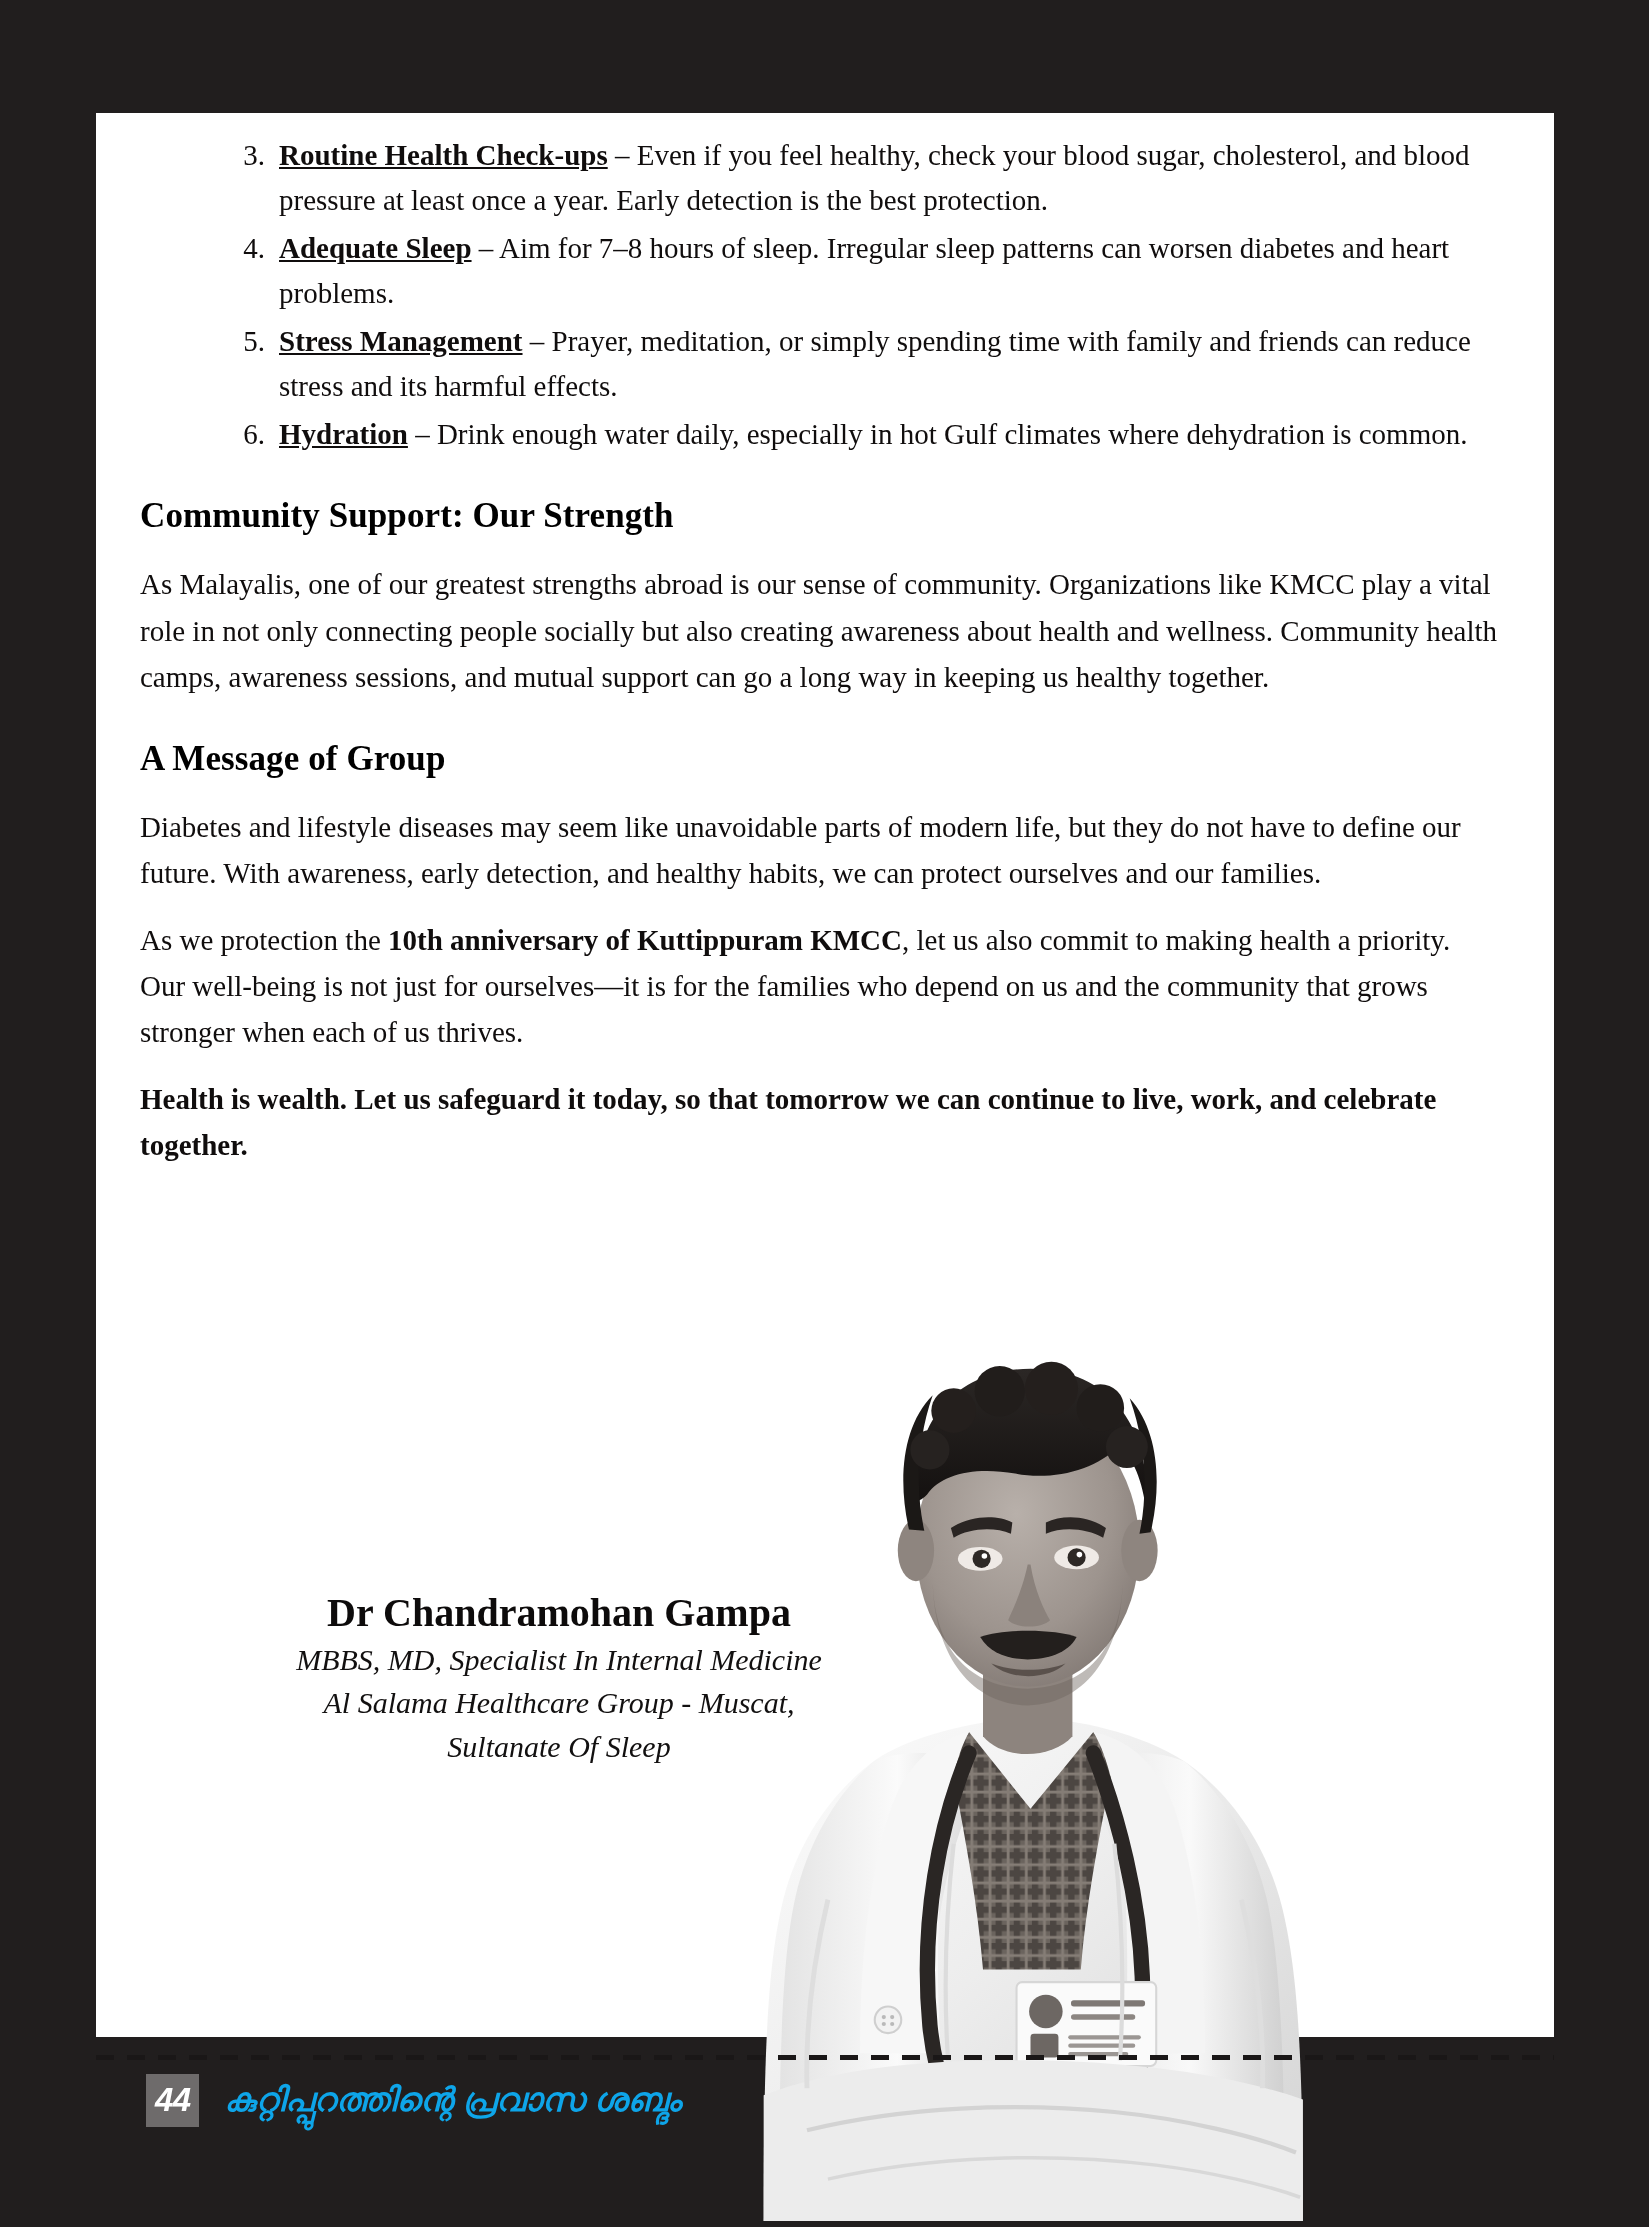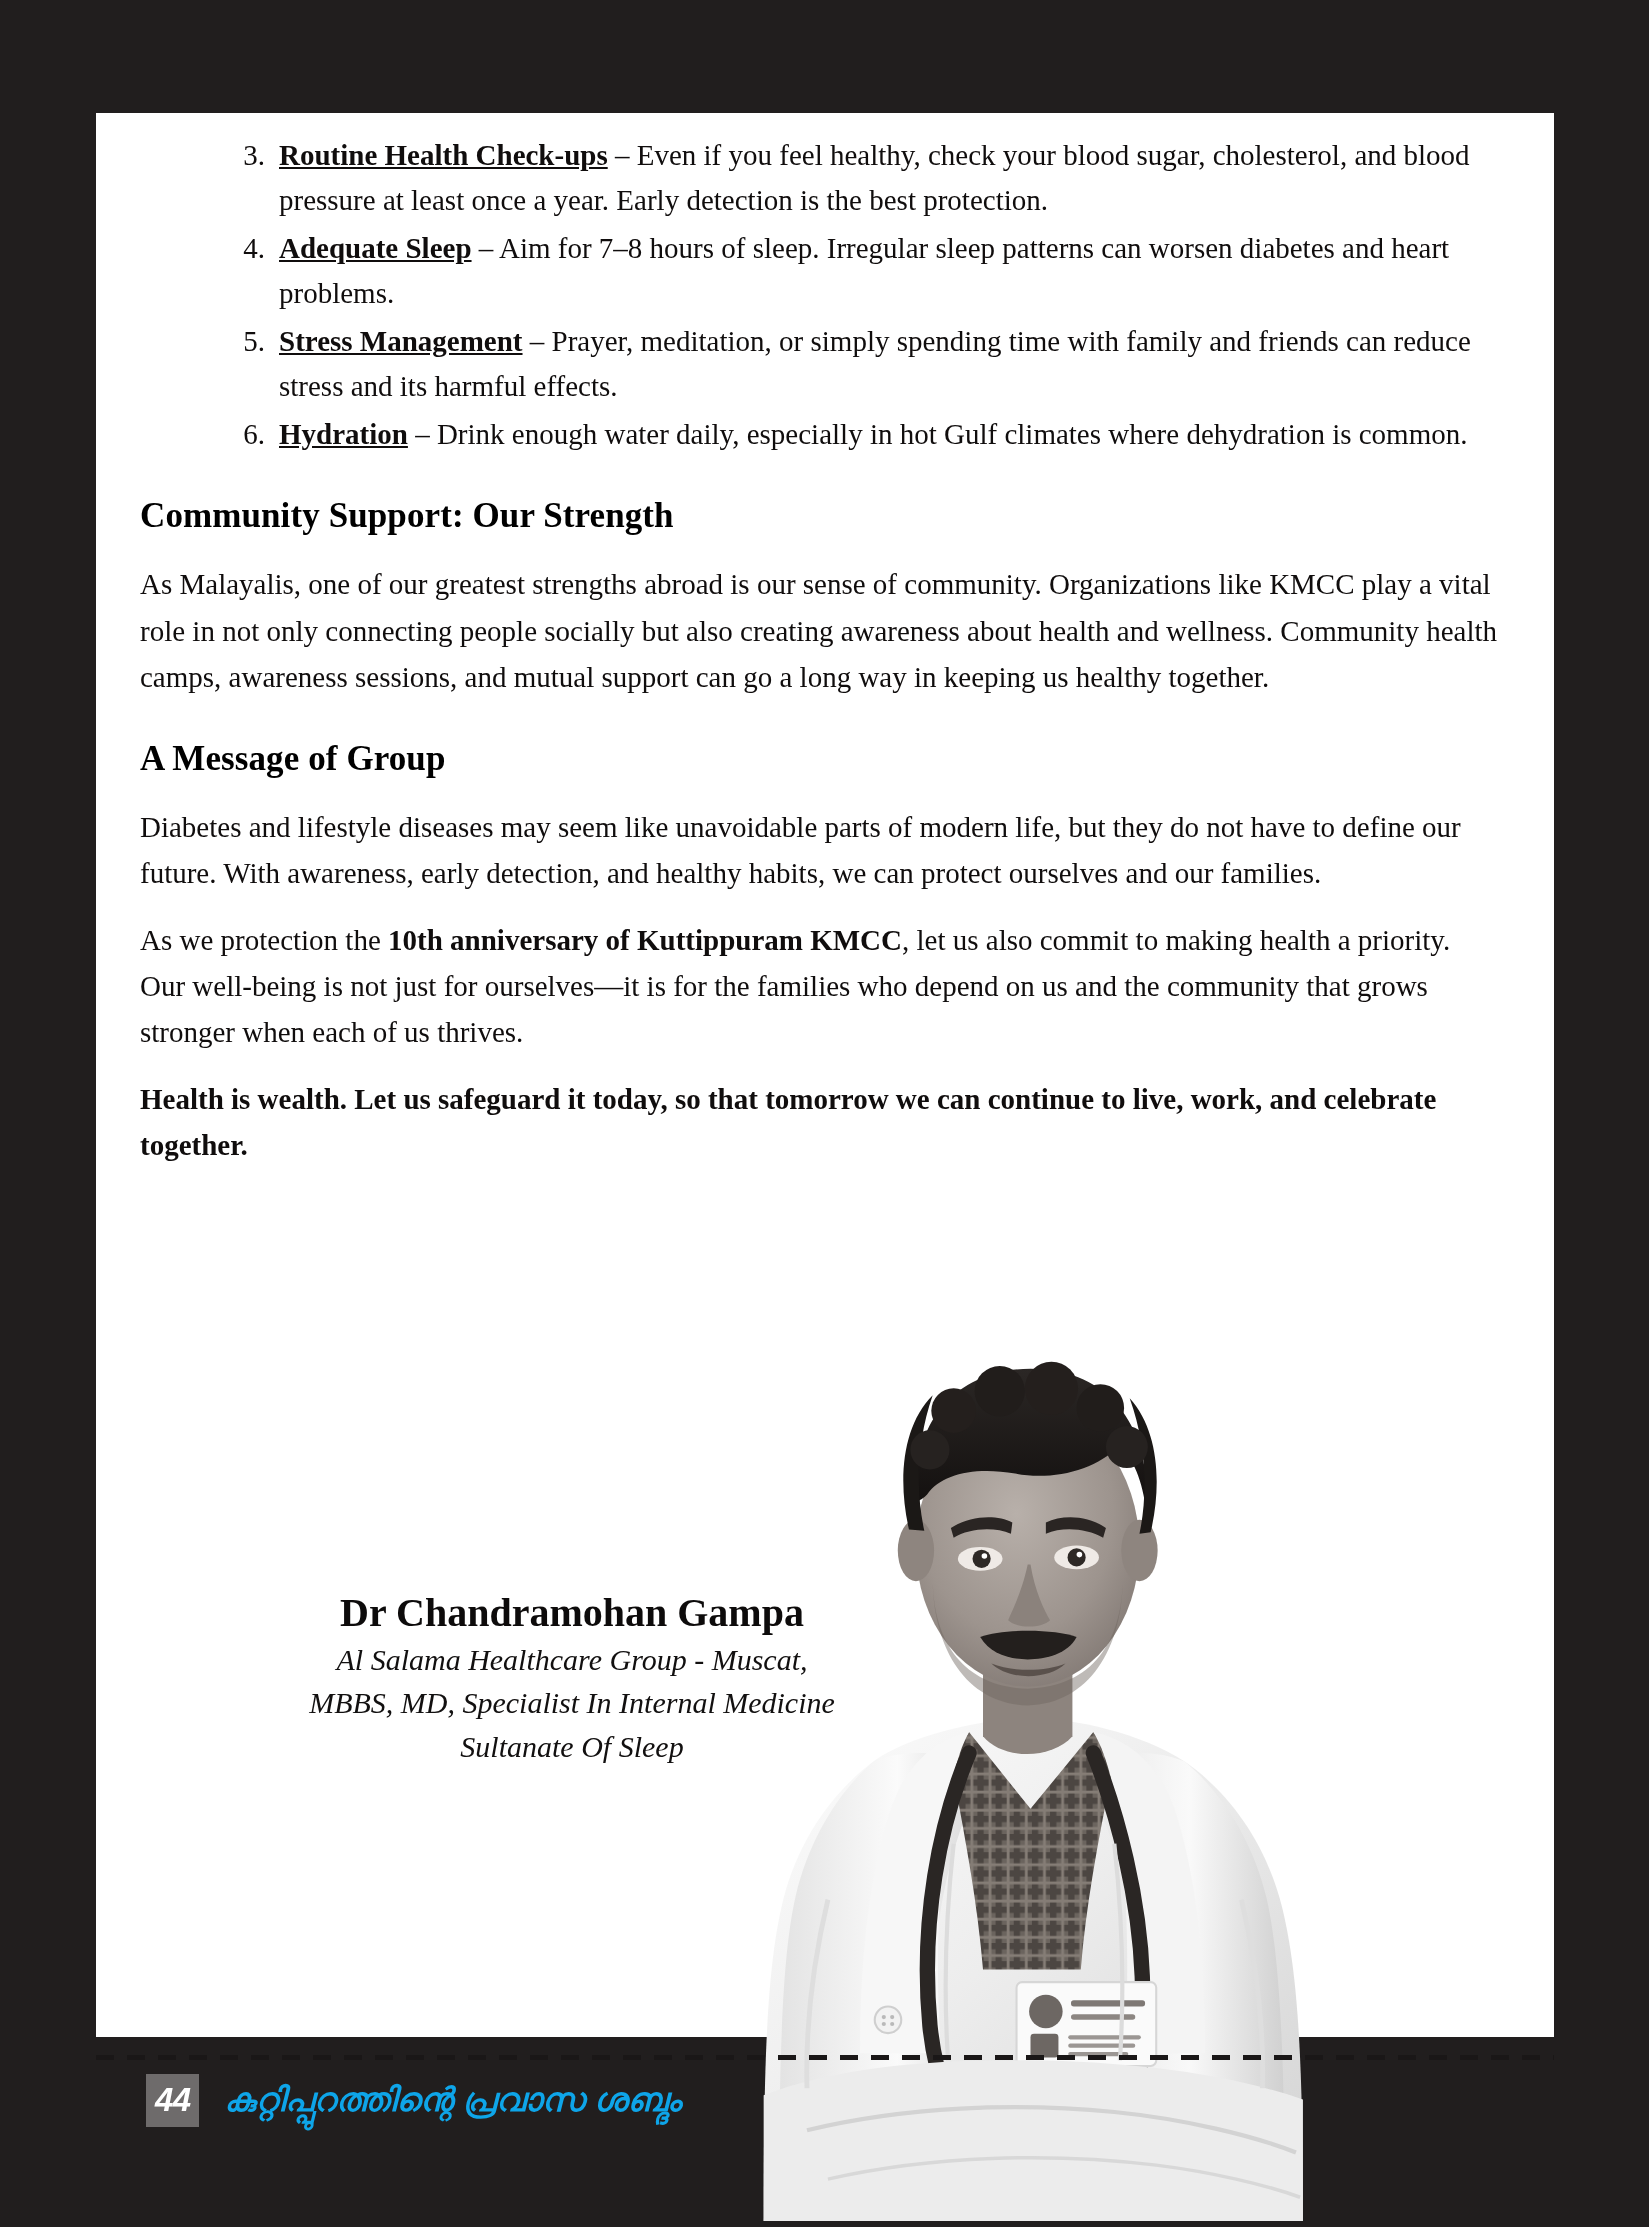--- a/index.html
+++ b/index.html
@@ -89,21 +89,21 @@
     margin: 24px 0 0 0;
     text-align: left;
   }
   p.body.tight { margin-top: 21px; }
   p.body b { font-weight: bold; }
   p.body.allbold { font-weight: bold; }
 
   
   .byline {
     position: absolute;
-    left: 127px;
+    left: 114px;
     top: 1477px;
     width: 698px;
     text-align: center;
     z-index: 4;
   }
   .byline .doc-name {
     font-size: 40px;
     font-weight: bold;
     color: #0d0b0b;
     line-height: 1.15;
@@ -208,22 +208,22 @@
       <p class="body">Diabetes and lifestyle diseases may seem like unavoidable parts of modern life, but they do not have to define our future. With awareness, early detection, and healthy habits, we can protect ourselves and our families.</p>
 
       <p class="body tight"><span>As we protection the </span><b>10th anniversary of Kuttippuram KMCC</b><span>, let us also commit to making health a priority. Our well-being is not just for ourselves—it is for the families who depend on us and the community that grows stronger when each of us thrives.</span></p>
 
       <p class="body tight allbold">Health is wealth. Let us safeguard it today, so that tomorrow we can continue to live, work, and celebrate together.</p>
 
     </div>
 
     <div class="byline">
       <div class="doc-name">Dr Chandramohan Gampa</div>
+      <div class="doc-cred">MBBS, MD, Specialist In Internal Medicine</div>
       <div class="doc-cred">Al Salama Healthcare Group - Muscat,</div>
-      <div class="doc-cred">MBBS, MD, Specialist In Internal Medicine</div>
       <div class="doc-cred">Sultanate Of Sleep</div>
     </div>
   </div>
 
   <div class="photo">
     <svg viewBox="0 0 880 1360" xmlns="http://www.w3.org/2000/svg" aria-hidden="true">
       <defs>
         <linearGradient id="coatG" x1="0" y1="0" x2="1" y2="1">
           <stop offset="0%" stop-color="#fdfdfd"></stop>
           <stop offset="45%" stop-color="#ededed"></stop>

